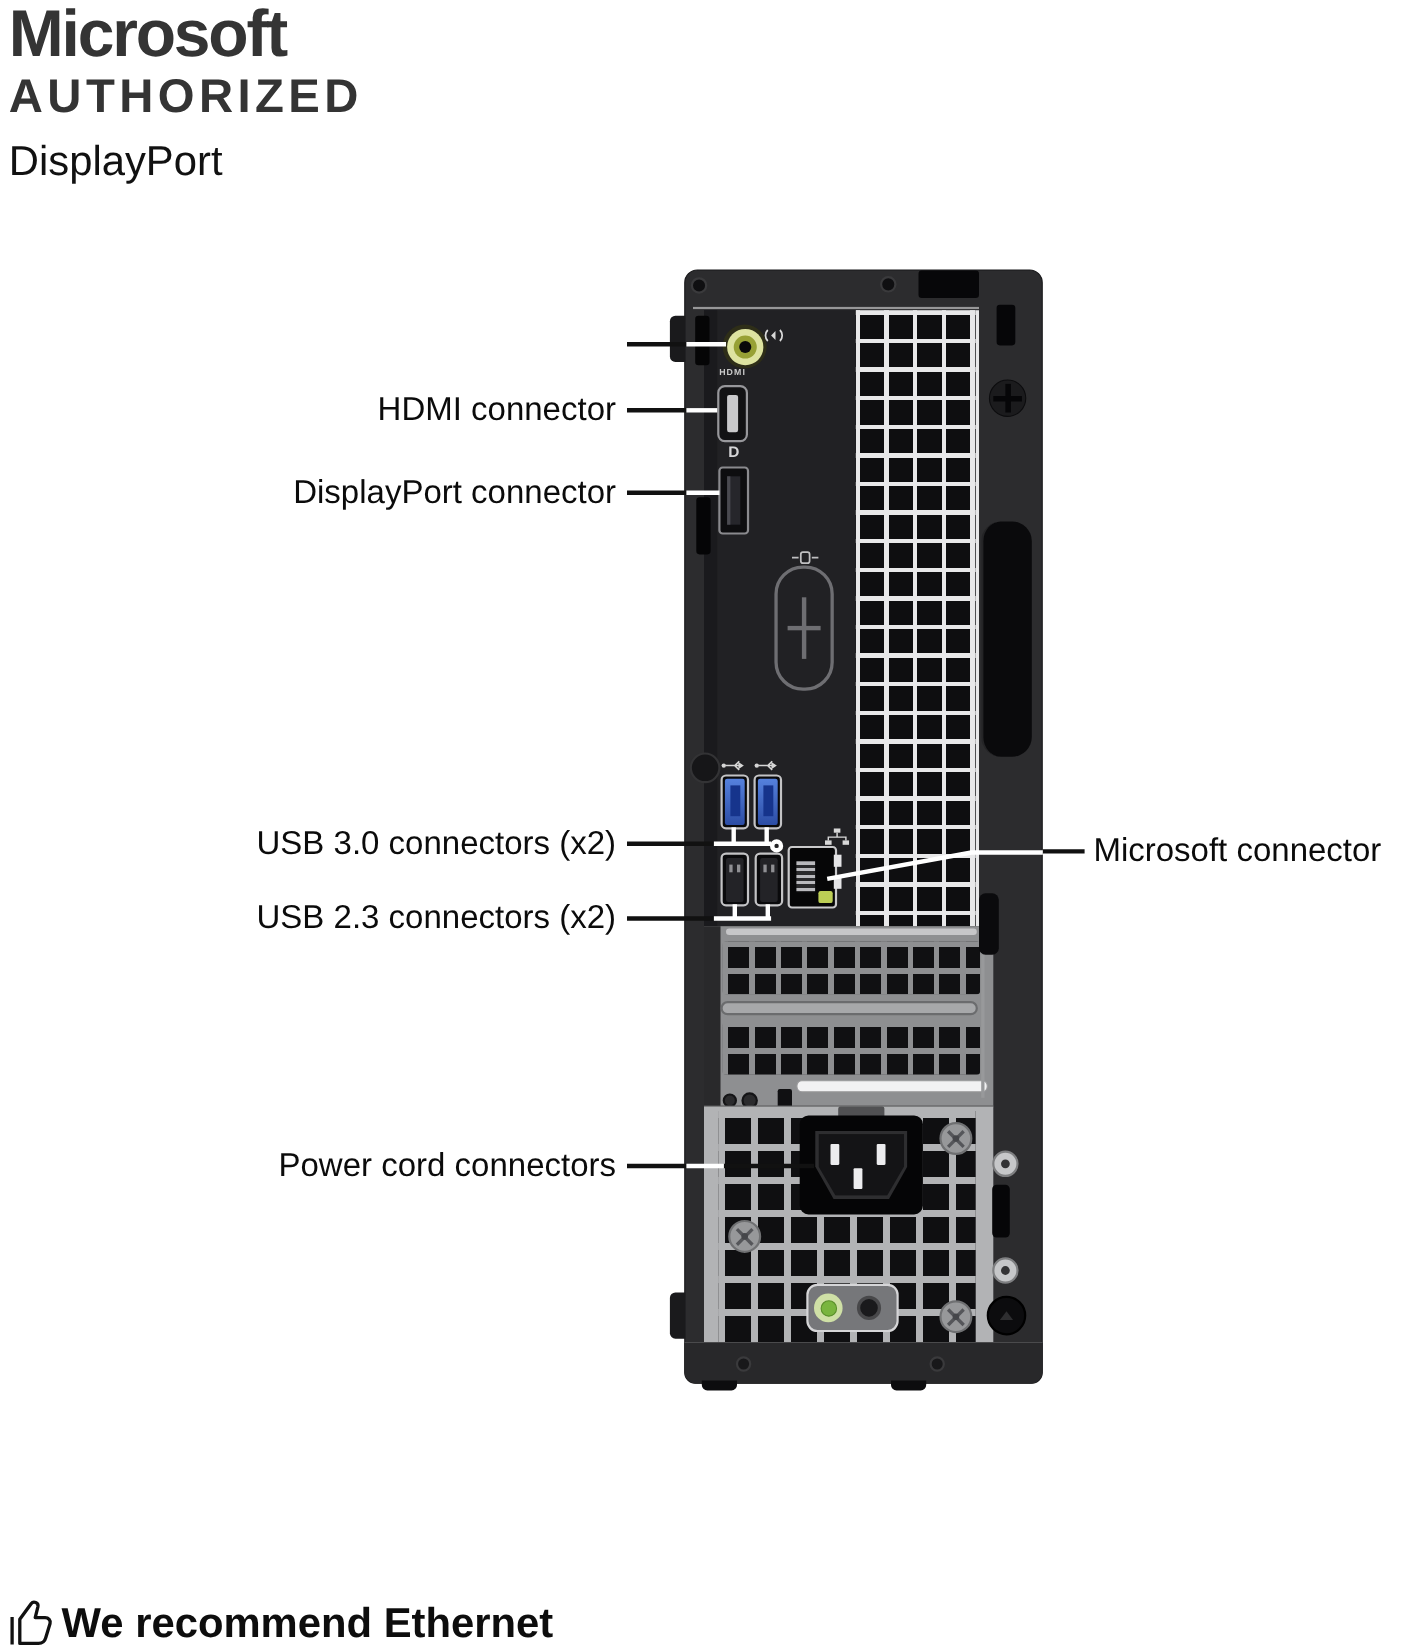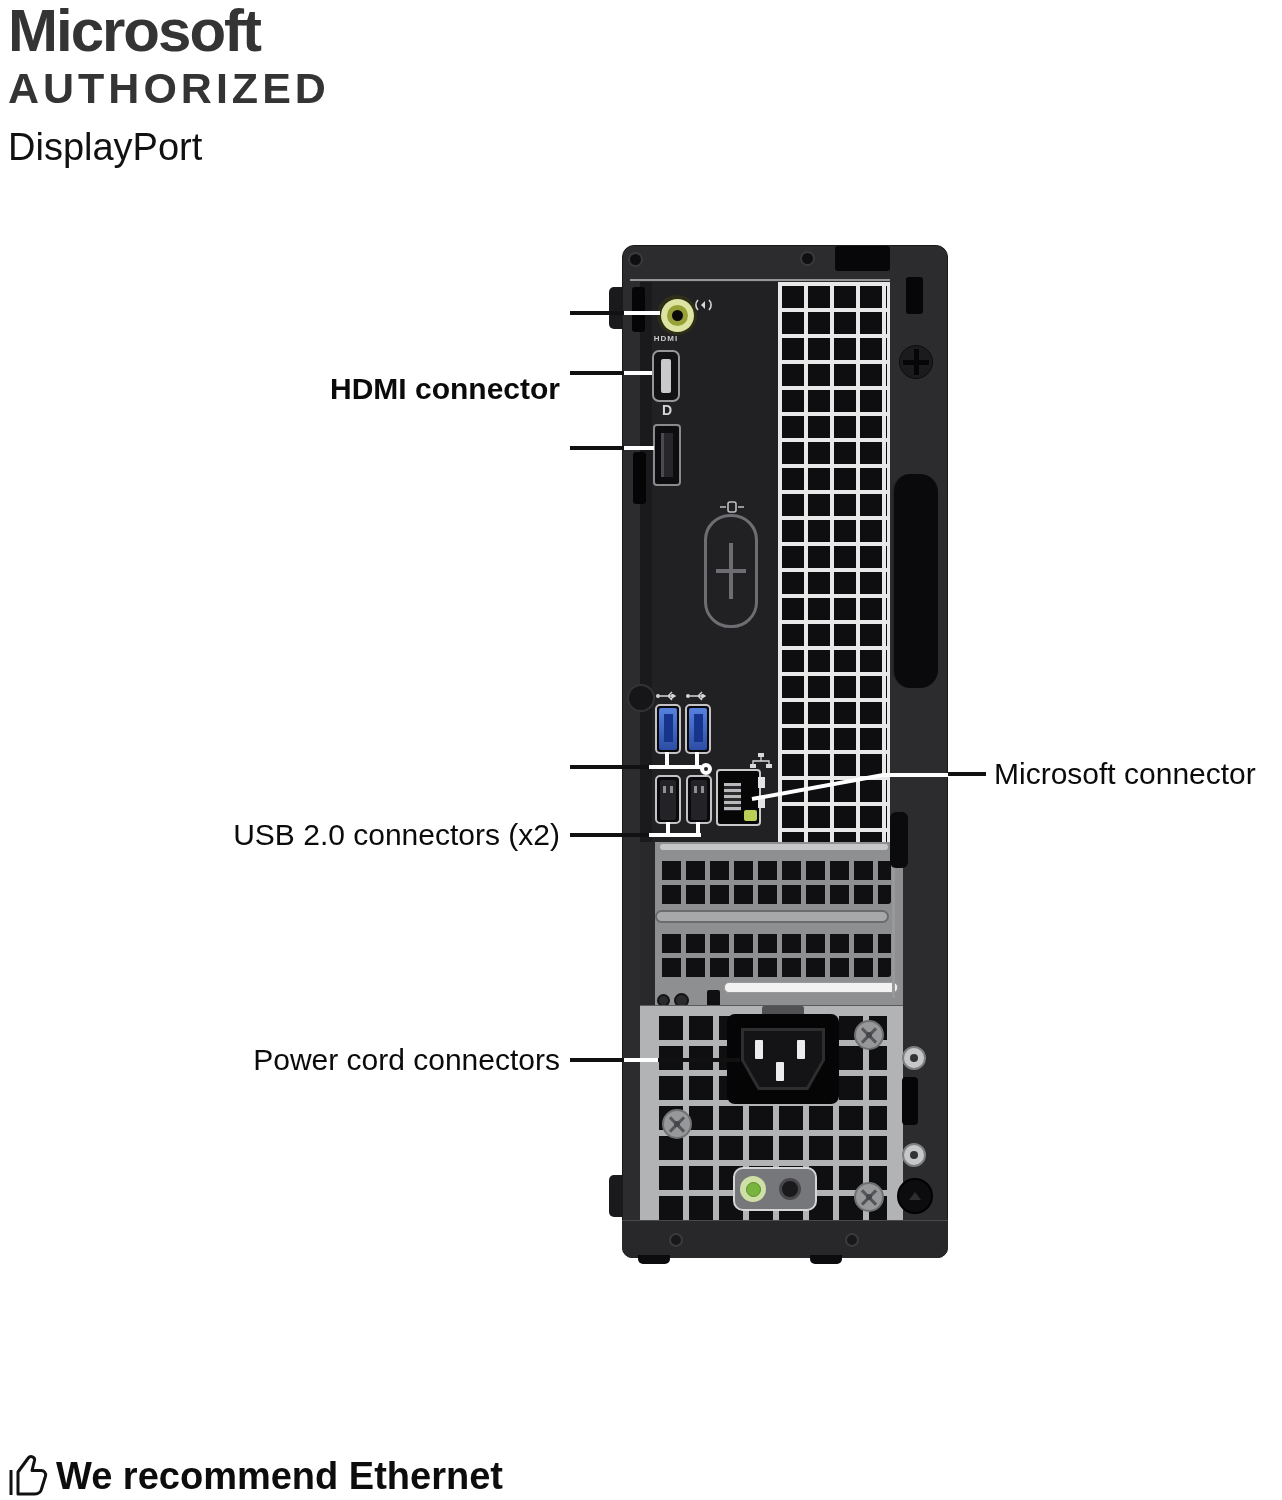--- a/index.html
+++ b/index.html
@@ -11,21 +11,21 @@
   .logo-line1{position:absolute;left:8px;top:-4px;font-size:60px;font-weight:800;
     letter-spacing:-2px;color:#343434;}
   .logo-line2{position:absolute;left:8px;top:64px;font-size:43px;font-weight:700;
     letter-spacing:4px;color:#343434;}
   .logo-line3{position:absolute;left:8px;top:126px;font-size:38px;font-weight:400;color:#111;}
 
   
   .callout{position:absolute;font-size:30px;color:#0b0b0b;white-space:nowrap;line-height:38px;}
   .callout.right-align{right:722px;text-align:right;}
   .co-audio{top:294px;}
-  .co-hdmi{top:370px;font-weight:bold;}
+  .co-hdmi{top:354px;}
   .co-dp{top:429px;}
   .co-usb3{top:748px;}
   .co-usb2{top:816px;}
   .co-power{top:1041px;}
   .co-eth{left:994px;top:755px;}
 
   
   .case-base{position:absolute;left:622px;top:245px;width:326px;height:1013px;
     background:#2c2c2e;border:1px solid #19191b;border-radius:12px 12px 10px 10px;box-sizing:border-box;}
   .abs{position:absolute;}
@@ -344,21 +344,23 @@
       <path d="M624,448 H654"></path>
       <path d="M649,767 H701 M667,752 V767 M697,752 V767"></path>
       <circle cx="706" cy="769" r="4"></circle>
       <path d="M649,835 H701 M668,822 V835 M698,822 V835"></path>
       <path d="M752,799 L883,775 H948"></path>
       <path d="M624,1060 H658"></path>
     </g>
   </svg>
 
   <div class="callout right-align co-hdmi">HDMI connector</div>
-  <div class="callout right-align co-usb2">USB 2.0 connectors (x2)</div>
+  <div class="callout right-align co-dp">DisplayPort connector</div>
+  <div class="callout right-align co-usb3">USB 3.0 connectors (x2)</div>
+  <div class="callout right-align co-usb2">USB 2.3 connectors (x2)</div>
   <div class="callout co-eth">Microsoft connector</div>
   <div class="callout right-align co-power">Power cord connectors</div>
 
   <svg class="overlay" style="left:8px;top:1450px;" width="46" height="48" viewBox="0 0 46 48">
     <path d="M3,20 V45" stroke="#111" stroke-width="3" fill="none"></path>
     <path d="M10,44 h17 c3.5,0 6,-2.5 6.5,-5 l4,-13 c0.8,-3 -1.5,-5.5 -4.5,-5.5 h-9 l2.5,-10 c0.7,-3.5 -4,-5.5 -6.2,-2.5 l-10.3,14 z" stroke="#111" stroke-width="3" fill="none" stroke-linejoin="round"></path>
   </svg>
   <div class="footer-text">We recommend Ethernet</div>
 
 </div>

